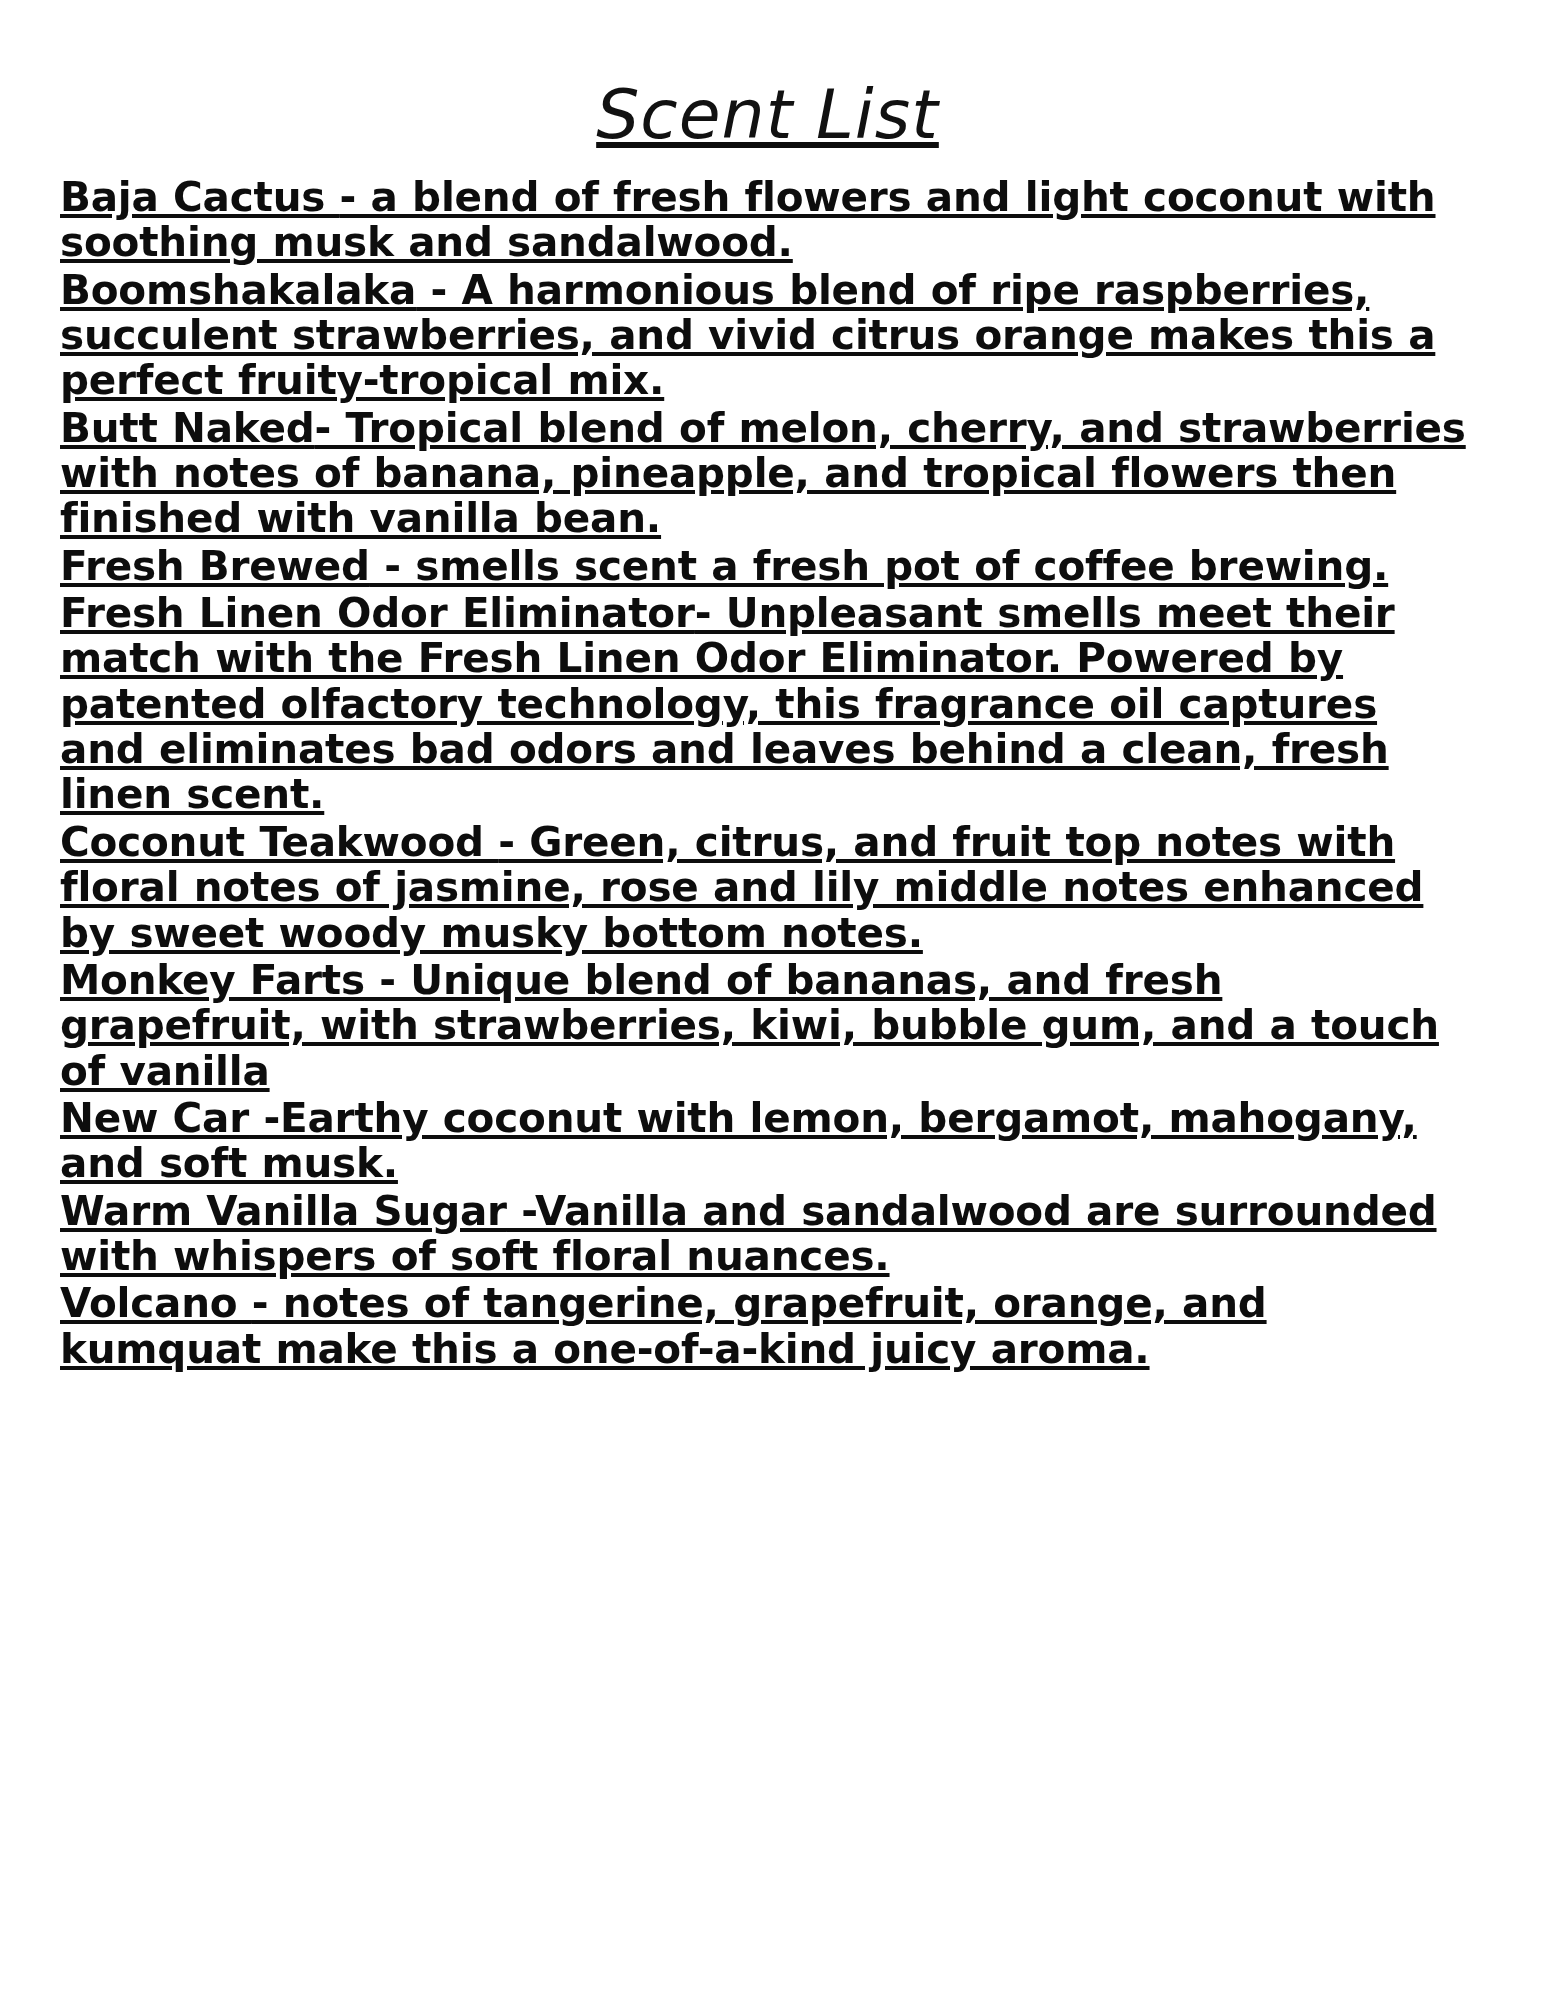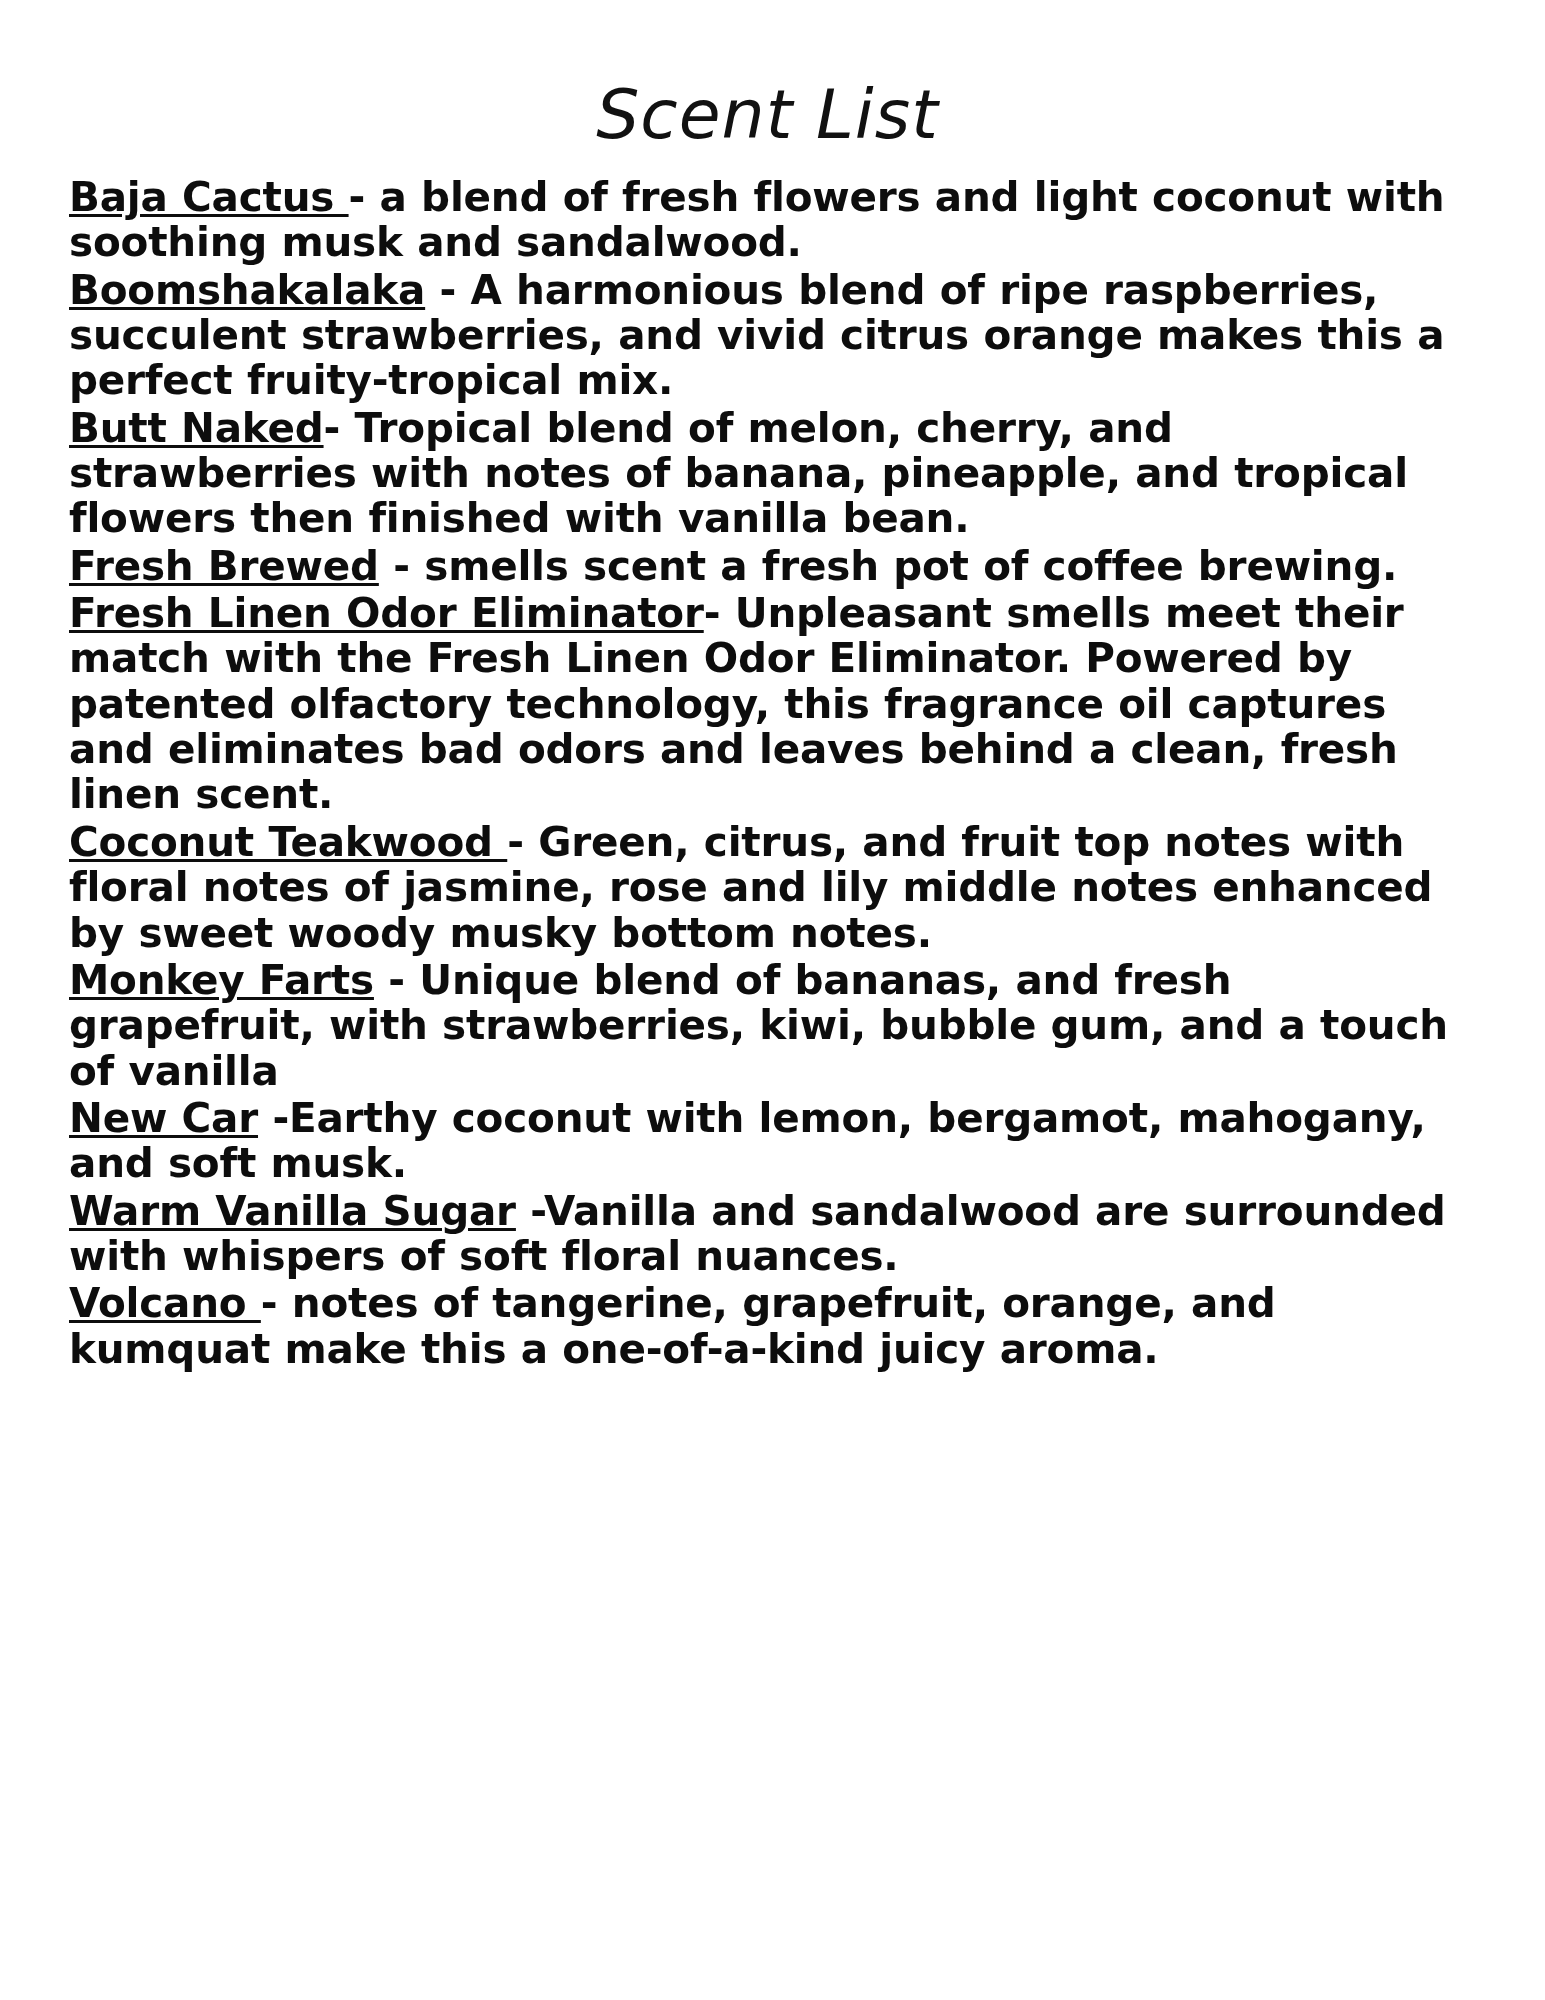--- a/index.html
+++ b/index.html
@@ -13,34 +13,35 @@
     font-family: "DejaVu Sans", sans-serif;
     color: #0d0d0d;
     overflow: hidden;
   }
   .page {
     width: 1545px;
     height: 1812px;
     box-sizing: border-box;
     padding: 60px 70px 12px 60px;
     position: relative;
+    text-decoration: underline;
   }
   .doc-title {
     text-align: center;
     font-family: "DejaVu Sans", sans-serif;
     font-size: 68px;
     font-weight: 400;
     font-style: italic;
     letter-spacing: 1px;
     line-height: 1.1;
     margin: 18px 0 22px 0;
     color: #111111;
   }
   .scent-list {
-    margin: 9px;
+    margin: 0;
     padding: 0;
     list-style: none;
   }
   .scent-entry {
     font-size: 40.5px;
     font-weight: bold;
     line-height: 1.12;
     letter-spacing: -0.2px;
     margin: 0 0 2px 0;
     text-align: left;

